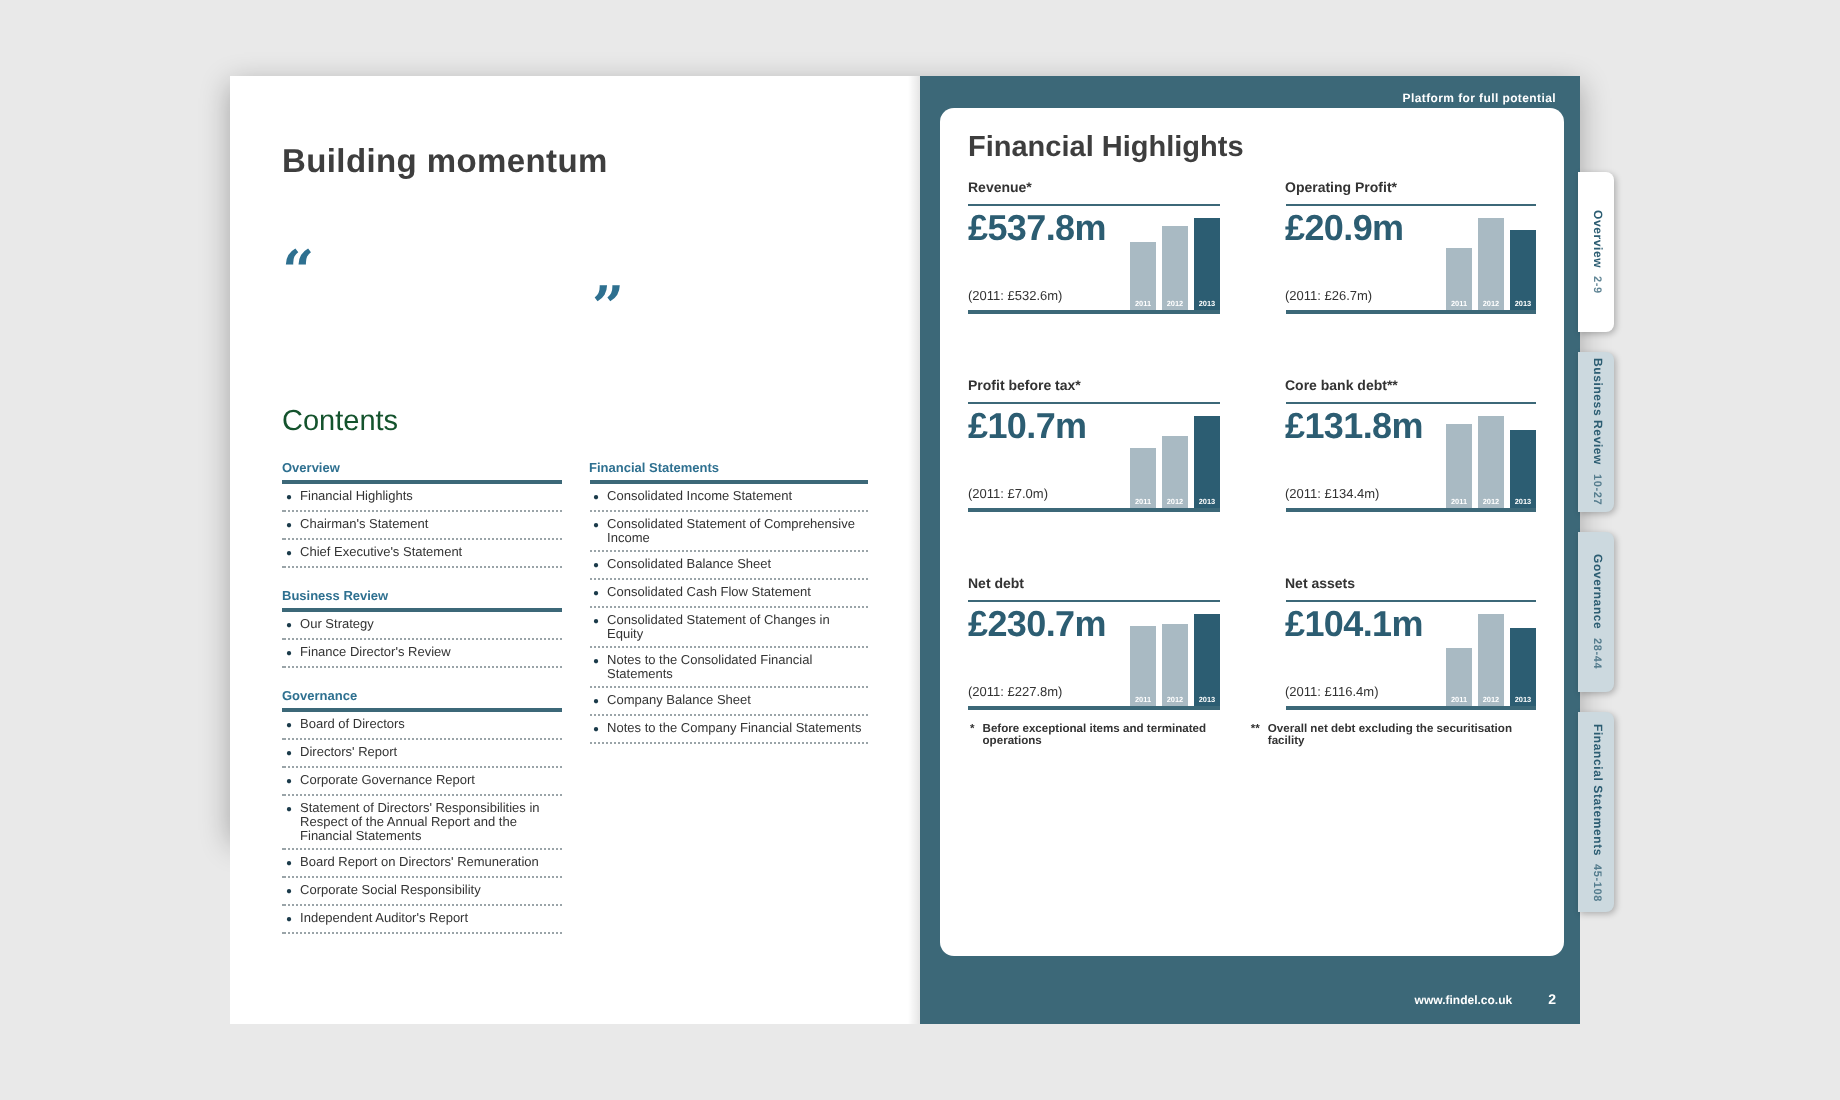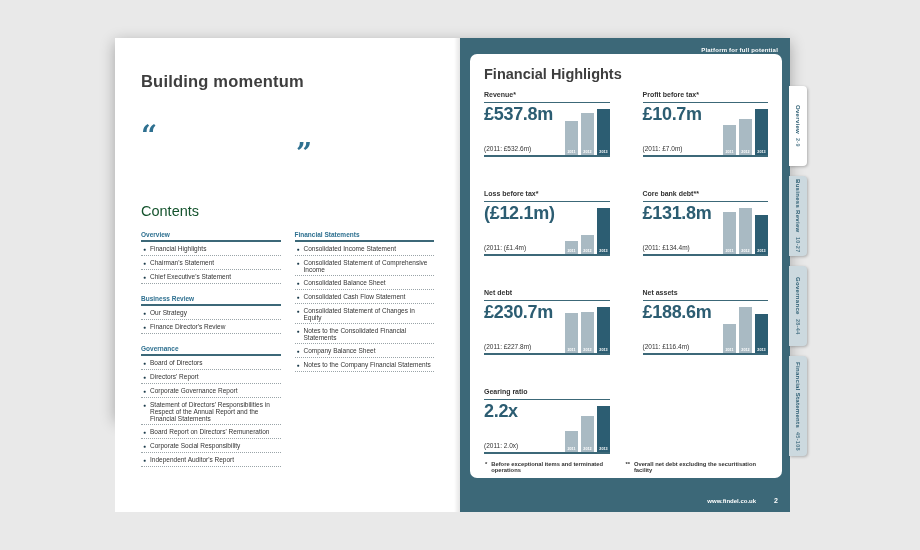--- a/index.html
+++ b/index.html
@@ -188,52 +188,52 @@
                 <div class="bar light" style="height: 92%;">
                   <span class="bar-year">2012</span>
                 </div>
                 <div class="bar dark" style="height: 100%;">
                   <span class="bar-year">2013</span>
                 </div>
               </div>
               <div class="m-prior">(2011: £532.6m)</div>
             </div>
             <div class="metric">
+              <div class="m-label">Operating Profit*</div>
+              <div class="m-value">£20.9m</div>
+              <div class="m-chart">
+                <div class="bar light" style="height: 68%;">
+                  <span class="bar-year">2011</span>
+                </div>
+                <div class="bar light" style="height: 100%;">
+                  <span class="bar-year">2012</span>
+                </div>
+                <div class="bar dark" style="height: 86%;">
+                  <span class="bar-year">2013</span>
+                </div>
+              </div>
+              <div class="m-prior">(2011: £26.7m)</div>
+            </div>
+            <div class="metric">
               <div class="m-label">Profit before tax*</div>
               <div class="m-value">£10.7m</div>
               <div class="m-chart">
                 <div class="bar light" style="height: 66%;">
                   <span class="bar-year">2011</span>
                 </div>
                 <div class="bar light" style="height: 78%;">
                   <span class="bar-year">2012</span>
                 </div>
                 <div class="bar dark" style="height: 100%;">
                   <span class="bar-year">2013</span>
                 </div>
               </div>
               <div class="m-prior">(2011: £7.0m)</div>
             </div>
             <div class="metric">
-              <div class="m-label">Loss before tax*</div>
-              <div class="m-value">(£12.1m)</div>
-              <div class="m-chart">
-                <div class="bar light" style="height: 28%;">
-                  <span class="bar-year">2011</span>
-                </div>
-                <div class="bar light" style="height: 42%;">
-                  <span class="bar-year">2012</span>
-                </div>
-                <div class="bar dark" style="height: 100%;">
-                  <span class="bar-year">2013</span>
-                </div>
-              </div>
-              <div class="m-prior">(2011: (£1.4m)</div>
-            </div>
-            <div class="metric">
               <div class="m-label">Core bank debt**</div>
               <div class="m-value">£131.8m</div>
               <div class="m-chart">
                 <div class="bar light" style="height: 92%;">
                   <span class="bar-year">2011</span>
                 </div>
                 <div class="bar light" style="height: 100%;">
                   <span class="bar-year">2012</span>
                 </div>
                 <div class="bar dark" style="height: 85%;">
@@ -253,49 +253,33 @@
                   <span class="bar-year">2012</span>
                 </div>
                 <div class="bar dark" style="height: 100%;">
                   <span class="bar-year">2013</span>
                 </div>
               </div>
               <div class="m-prior">(2011: £227.8m)</div>
             </div>
             <div class="metric">
               <div class="m-label">Net assets</div>
-              <div class="m-value">£188.6m</div>
+              <div class="m-value">£104.1m</div>
               <div class="m-chart">
                 <div class="bar light" style="height: 62%;">
                   <span class="bar-year">2011</span>
                 </div>
                 <div class="bar light" style="height: 100%;">
                   <span class="bar-year">2012</span>
                 </div>
                 <div class="bar dark" style="height: 85%;">
                   <span class="bar-year">2013</span>
                 </div>
               </div>
               <div class="m-prior">(2011: £116.4m)</div>
-            </div>
-            <div class="metric">
-              <div class="m-label">Gearing ratio</div>
-              <div class="m-value">2.2x</div>
-              <div class="m-chart">
-                <div class="bar light" style="height: 45%;">
-                  <span class="bar-year">2011</span>
-                </div>
-                <div class="bar light" style="height: 78%;">
-                  <span class="bar-year">2012</span>
-                </div>
-                <div class="bar dark" style="height: 100%;">
-                  <span class="bar-year">2013</span>
-                </div>
-              </div>
-              <div class="m-prior">(2011: 2.0x)</div>
             </div>
           </div>
         <div class="footnotes">
             <div class="footnote">
               <span class="fn-marker">*</span>
               <span class="fn-text">Before exceptional items and terminated operations</span>
             </div>
             <div class="footnote">
               <span class="fn-marker">**</span>
               <span class="fn-text">Overall net debt excluding the securitisation facility</span>

